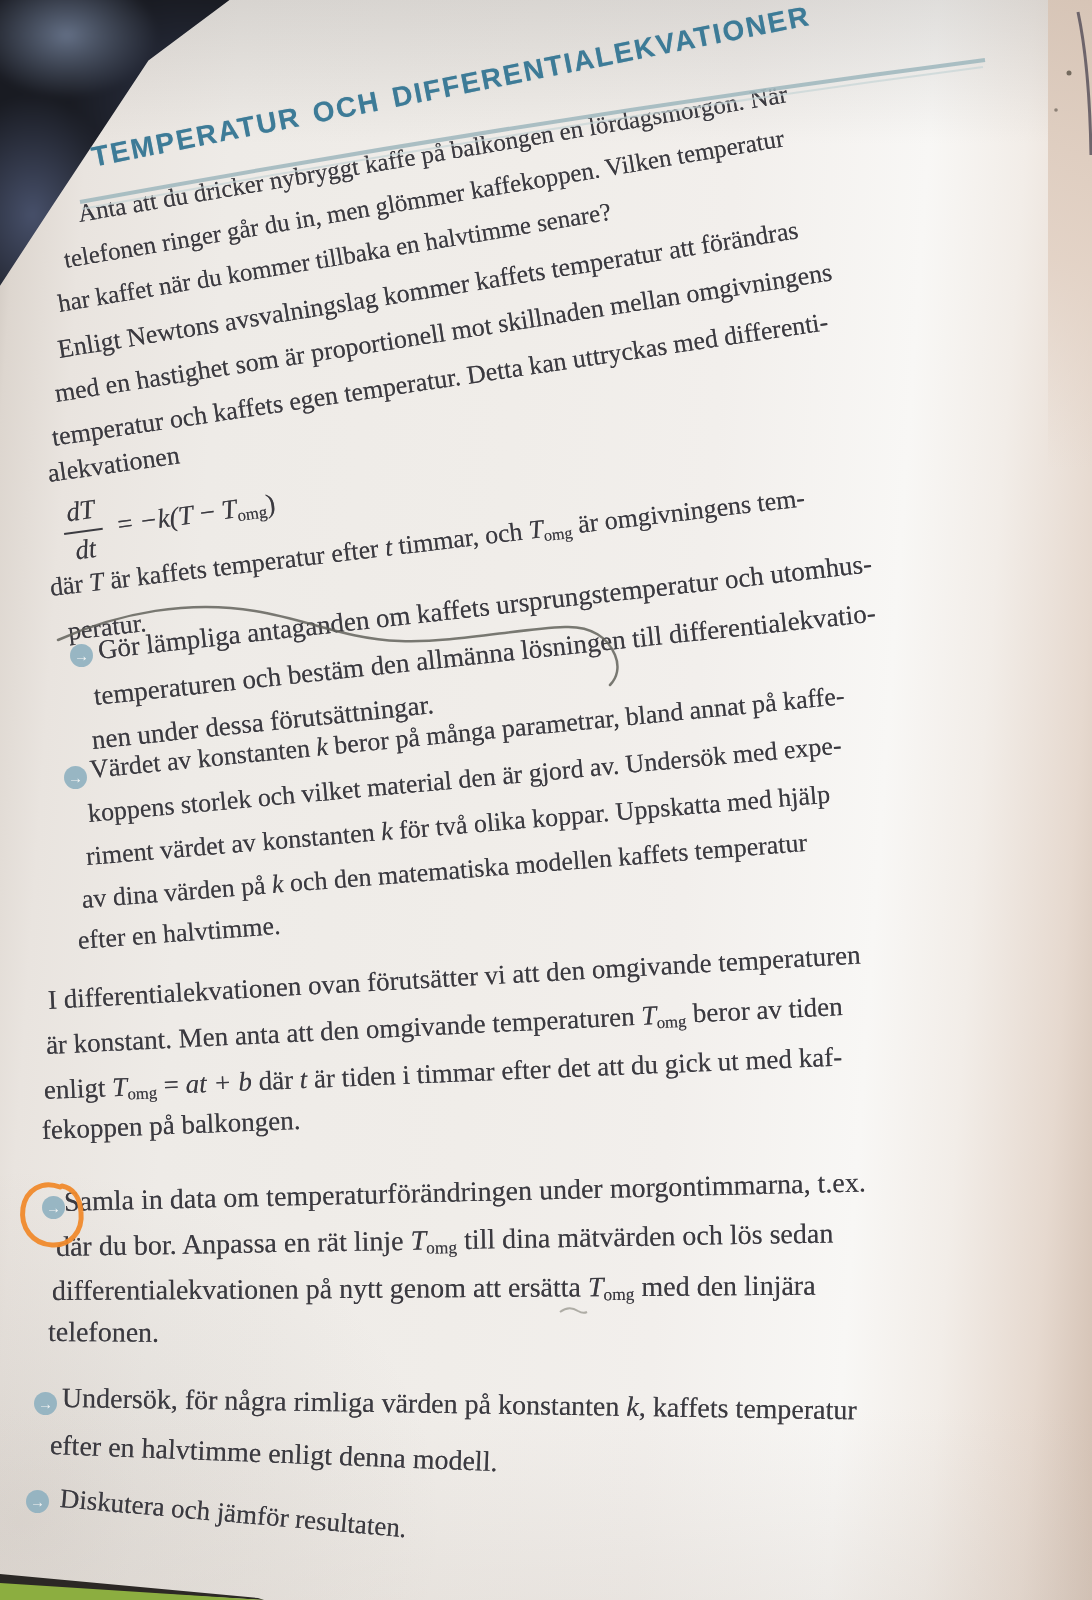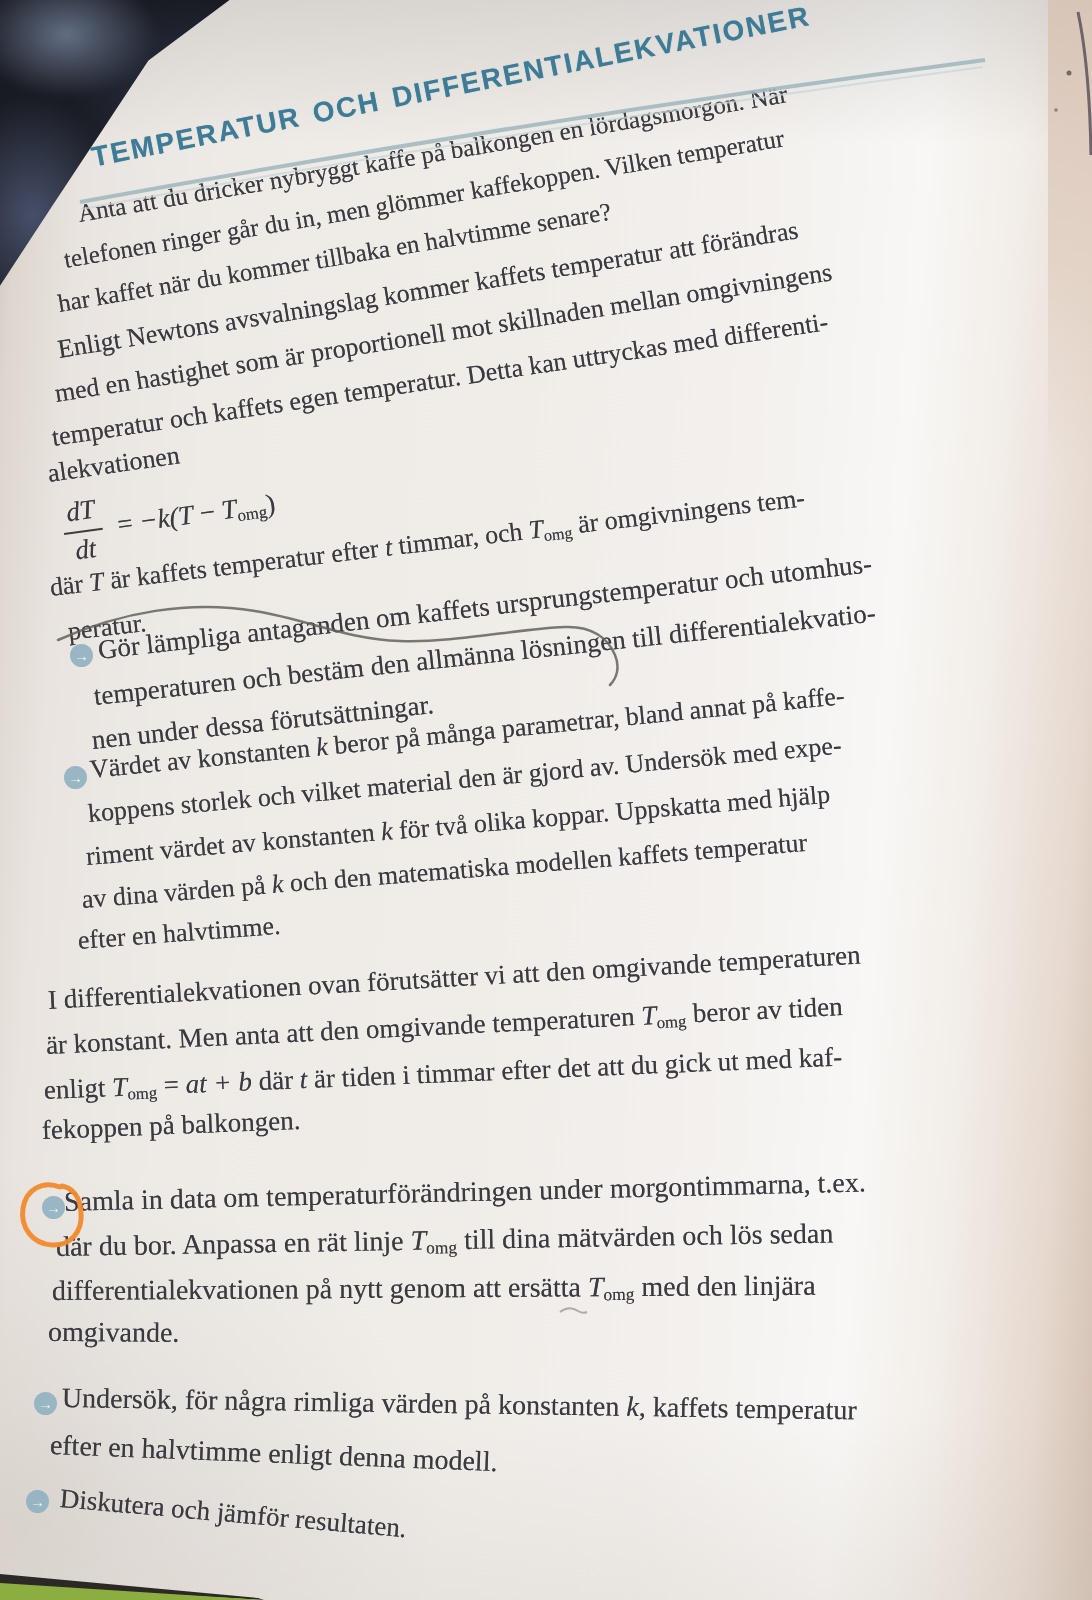--- a/index.html
+++ b/index.html
@@ -85,21 +85,21 @@
 
   <div class="ln" style="left:48px;top:984px;font-size:27px;transform:rotate(-3.2deg)">I differentialekvationen ovan förutsätter vi att den omgivande temperaturen</div>
   <div class="ln" style="left:46px;top:1029px;font-size:27px;transform:rotate(-2.8deg)"><span>är konstant. Men anta att den omgivande temperaturen </span><i>T</i><sub>omg</sub><span> beror av tiden</span></div>
   <div class="ln" style="left:44px;top:1074px;font-size:27px;transform:rotate(-2.4deg)"><span>enligt </span><i>T</i><sub>omg</sub><span> = </span><i>at + b</i><span> där </span><i>t</i><span> är tiden i timmar efter det att du gick ut med kaf-</span></div>
   <div class="ln" style="left:42px;top:1114px;font-size:27px;transform:rotate(-2.2deg)">fekoppen på balkongen.</div>
 
   <span class="bullet" style="left:42px;top:1196px">→</span>
   <div class="ln" style="left:64px;top:1184px;font-size:28px;transform:rotate(-1.4deg)">Samla in data om temperaturförändringen under morgontimmarna, t.ex.</div>
   <div class="ln" style="left:56px;top:1229px;font-size:28px;transform:rotate(-1deg)"><span>där du bor. Anpassa en rät linje </span><i>T</i><sub>omg</sub><span> till dina mätvärden och lös sedan</span></div>
   <div class="ln" style="left:52px;top:1273px;font-size:28px;transform:rotate(-0.4deg)"><span>differentialekvationen på nytt genom att ersätta </span><i>T</i><sub>omg</sub><span> med den linjära</span></div>
-  <div class="ln" style="left:48px;top:1314px;font-size:28px;transform:rotate(0.4deg)">omgivande.</div>
+  <div class="ln" style="left:48px;top:1314px;font-size:28px;transform:rotate(0.4deg)">telefonen.</div>
 
   <span class="bullet" style="left:34px;top:1392px">→</span>
   <div class="ln" style="left:62px;top:1380px;font-size:28px;transform:rotate(0.9deg)"><span>Undersök, för några rimliga värden på konstanten </span><i>k</i><span>, kaffets temperatur</span></div>
   <div class="ln" style="left:50px;top:1427px;font-size:28px;transform:rotate(2.2deg)">efter en halvtimme enligt denna modell.</div>
 
   <span class="bullet" style="left:26px;top:1490px">→</span>
   <div class="ln" style="left:60px;top:1482px;font-size:27px;transform:rotate(5deg)">Diskutera och jämför resultaten.</div>
 
   <svg class="overlay" viewBox="0 0 1092 1600">
 

